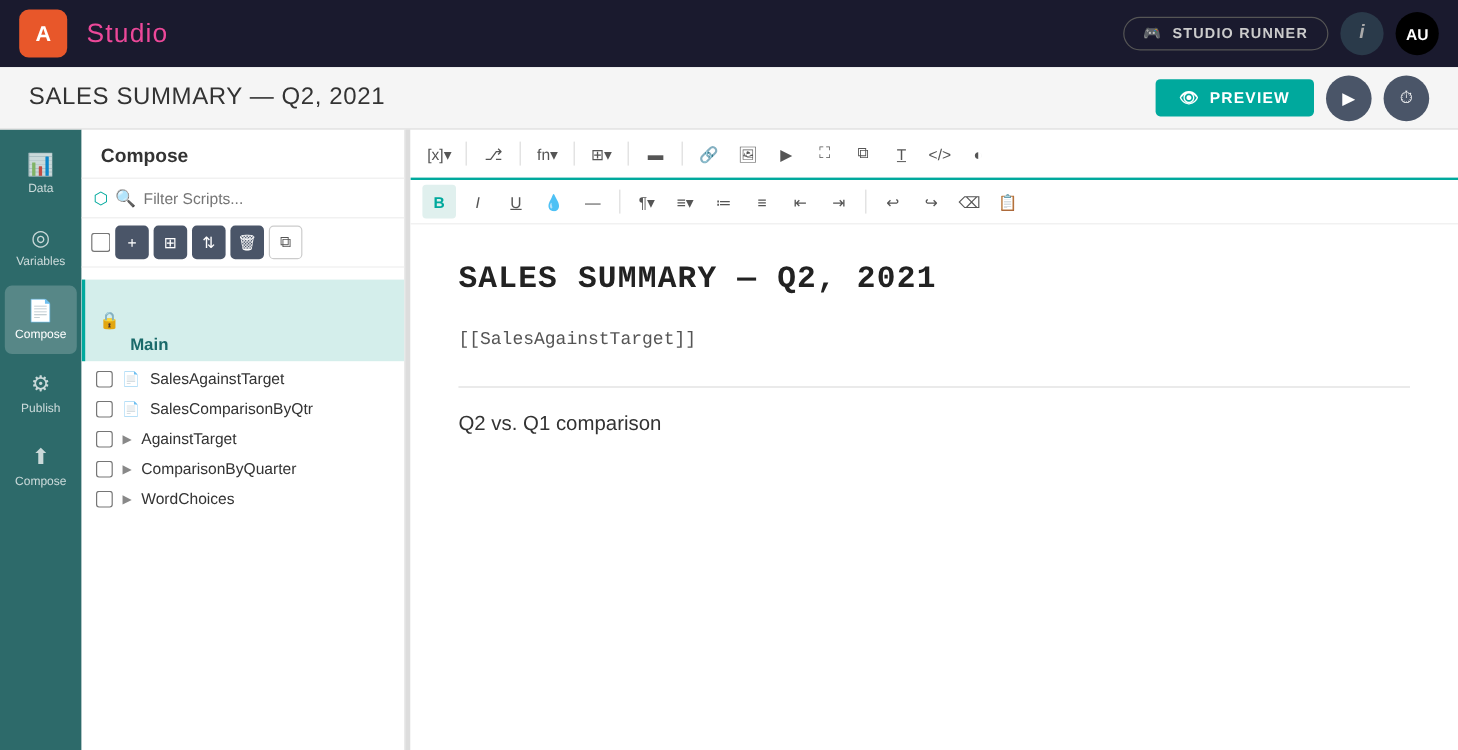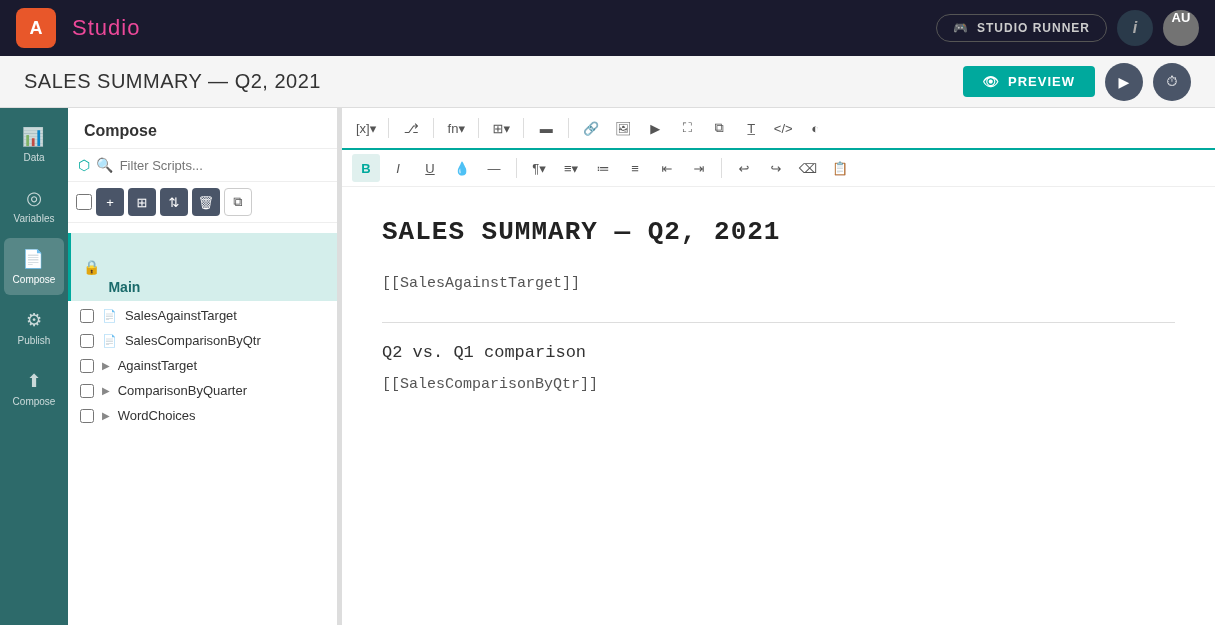--- a/index.html
+++ b/index.html
@@ -41,24 +41,24 @@
     .info-btn {
       width: 36px; height: 36px;
       background: #2a3a4a;
       border: none; border-radius: 50%;
       color: #aaa; cursor: pointer;
       display: flex; align-items: center; justify-content: center;
       font-size: 16px; font-style: italic; font-weight: bold;
     }
     .avatar-btn {
       width: 36px; height: 36px;
-      background: #737373;
+      background: #000000;
       border: none; border-radius: 50%;
       color: white; cursor: pointer;
-      display: flex; justify-content: center;
+      display: flex; align-items: center; justify-content: center;
       font-size: 13px; font-weight: bold;
     }
 
     
     .sub-header {
       height: 52px;
       background: #f5f5f5;
       border-bottom: 1px solid #ddd;
       display: flex;
       align-items: center;
@@ -289,22 +289,22 @@
       font-size: 15px;
       color: #555;
       margin-bottom: 30px;
       font-family: 'Courier New', monospace;
       margin-top: 28px;
     }
     .content-divider { border: none; border-top: 1px solid #ddd; margin: 20px 0; }
     .content-subtitle {
       font-size: 17px;
       color: #333;
-      margin-bottom: 14px;
-      font-family: Liberation Mono, monospace;
+      margin-bottom: 4px;
+      font-family: Liberation Sans, sans-serif;
     }
     .content-tag2 {
       font-size: 15px;
       color: #555;
       font-family: 'Courier New', monospace;
     }
   </style>
 </head>
 <body>
 
@@ -531,17 +531,16 @@
       <button class="tb-btn">
         <span>📋</span>
       </button>
     </div>
 
     <div class="editor-content">
       <div class="content-title">SALES SUMMARY — Q2, 2021</div>
       <div class="content-tag">[[SalesAgainstTarget]]</div>
       <hr class="content-divider">
       <div class="content-subtitle">Q2 vs. Q1 comparison</div>
-      <div class="content-tag2">[[SalesComparisonByQtr]]</div>
     </div>
   </div>
 
 </div>
 
 </body></html>

